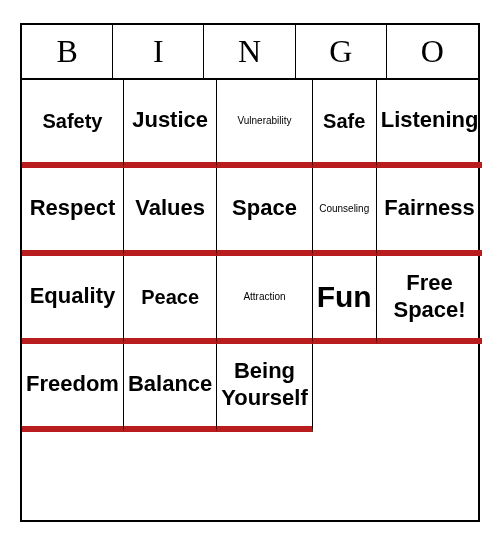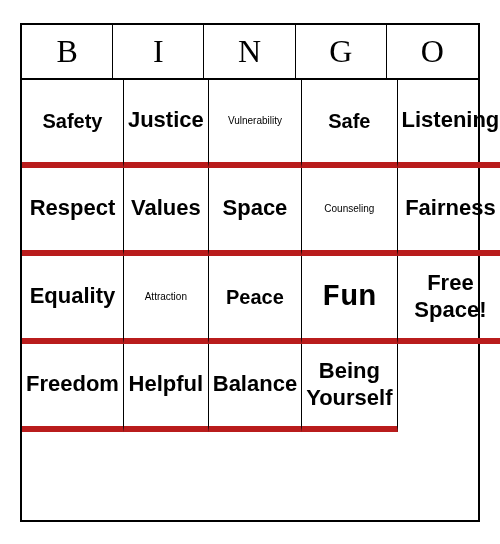--- a/index.html
+++ b/index.html
@@ -90,22 +90,21 @@
       <div class="bingo-cell medium-text">Justice</div>
       <div class="bingo-cell small-text">Vulnerability</div>
       <div class="bingo-cell large-text">Safe</div>
       <div class="bingo-cell medium-text">Listening</div>
       <div class="bingo-cell medium-text">Respect</div>
       <div class="bingo-cell medium-text">Values</div>
       <div class="bingo-cell medium-text">Space</div>
       <div class="bingo-cell small-text">Counseling</div>
       <div class="bingo-cell medium-text">Fairness</div>
       <div class="bingo-cell medium-text">Equality</div>
+      <div class="bingo-cell large-text">Peace</div>
       <div class="bingo-cell small-text">Attraction</div>
-      <div class="bingo-cell large-text">Peace</div>
-      <div class="bingo-cell large-text" style="font-size: 30px; font-weight: bold; font-family: Liberation Mono, monospace;">Fun</div>
+      <div class="bingo-cell large-text" style="font-size: 30px; font-weight: bold;">Fun</div>
       <div class="bingo-cell medium-text">Free Space!</div>
       <div class="bingo-cell medium-text">Freedom</div>
-      <div class="bingo-cell medium-text">Helpful</div>
       <div class="bingo-cell medium-text">Balance</div>
       <div class="bingo-cell medium-text">Being Yourself</div>
     </div>
 </div>
 
 </body></html>

